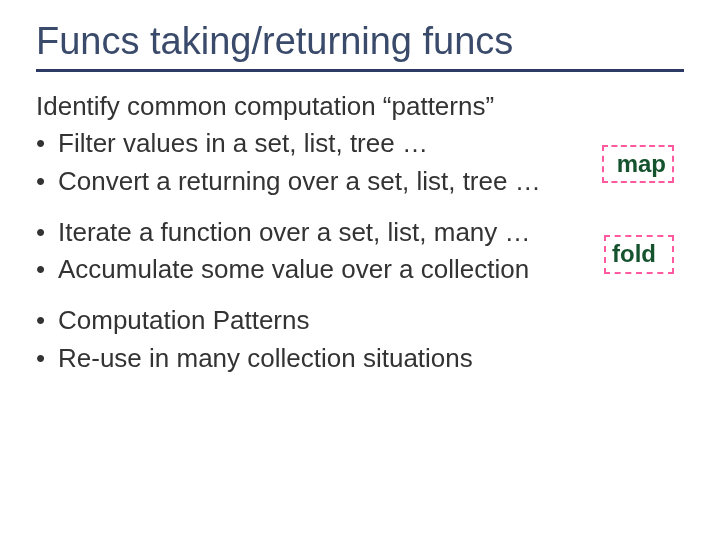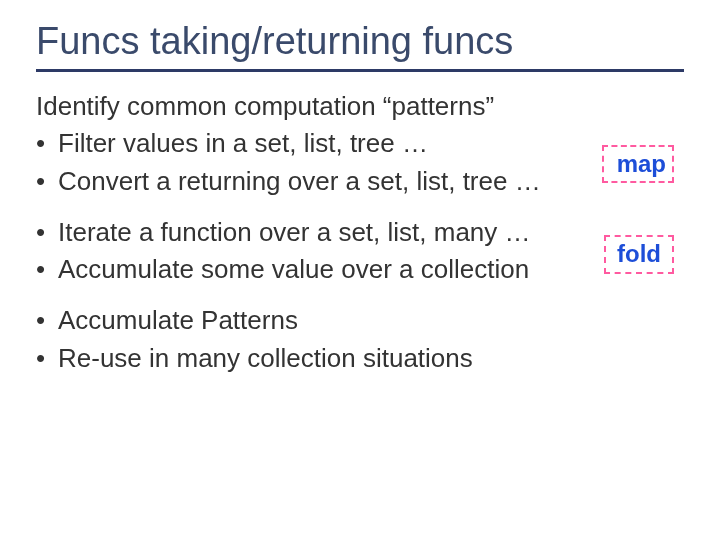--- a/index.html
+++ b/index.html
@@ -54,38 +54,38 @@
   }
   .gap {
     height: 14px;
   }
   .row {
     position: relative;
   }
   .tag {
     position: absolute;
     border: 2px dashed #ff5aa0;
-    color: #1d4ed8;
+    color: #14532d;
     font-weight: bold;
     font-size: 24px;
     padding: 2px 6px;
     background: transparent;
     box-sizing: border-box;
   }
   .tag.map {
     right: 10px;
     top: -20px;
     width: 72px;
     text-align: right;
   }
   .tag.fold {
     right: 10px;
     top: -18px;
     width: 70px;
-    text-align: center;
+    text-align: left;
   }
 </style>
 </head>
 <body>
 
 <div class="slide">
 
   <h1 class="title">Funcs taking/returning funcs</h1>
   <div class="hr"></div>
 
@@ -119,21 +119,21 @@
         <div class="dot">•</div>
         <div class="txt">Accumulate some value over a collection</div>
       </div>
     </div>
 
     <div class="gap"></div>
 
 
     <div class="bullet">
       <div class="dot">•</div>
-      <div class="txt">Accumulate Patterns</div>
+      <div class="txt">Computation Patterns</div>
     </div>
 
     <div class="bullet">
       <div class="dot">•</div>
       <div class="txt">Re-use in many collection situations</div>
     </div>
 
   </div>
 </div>
 

